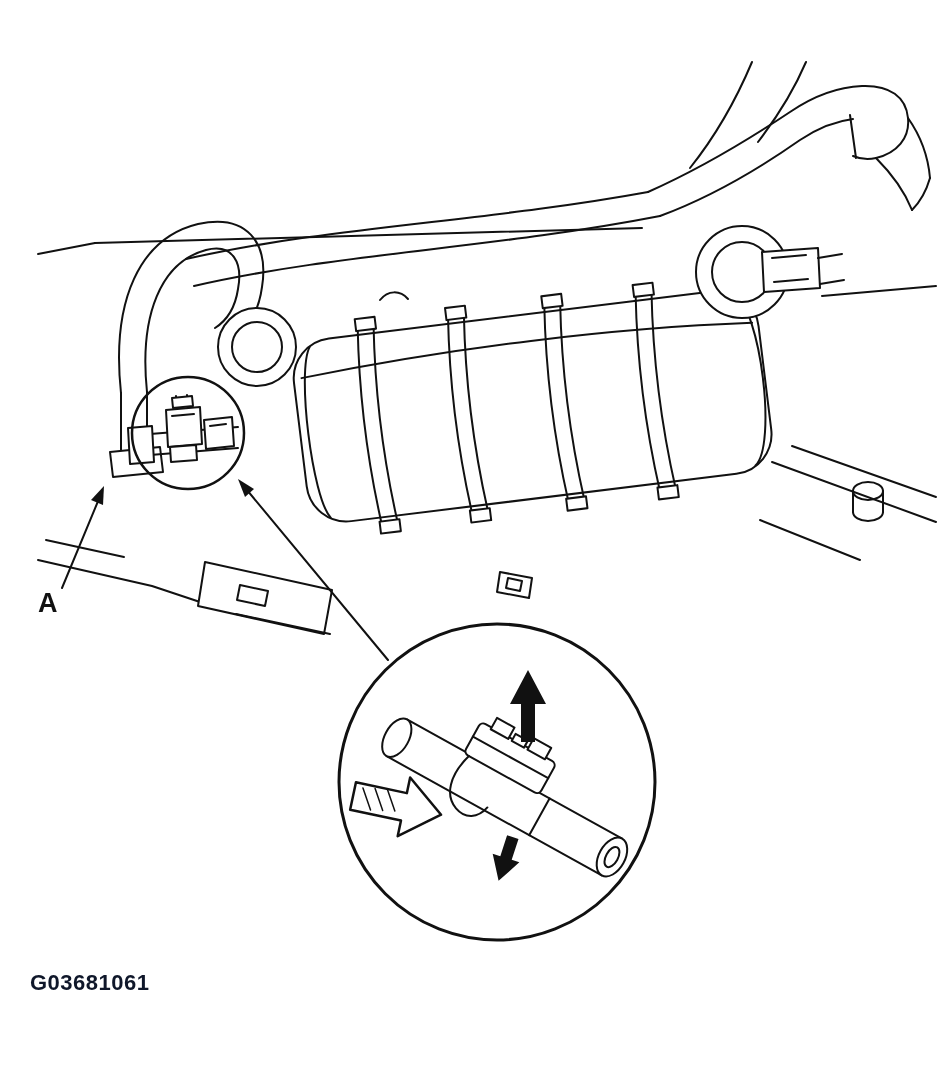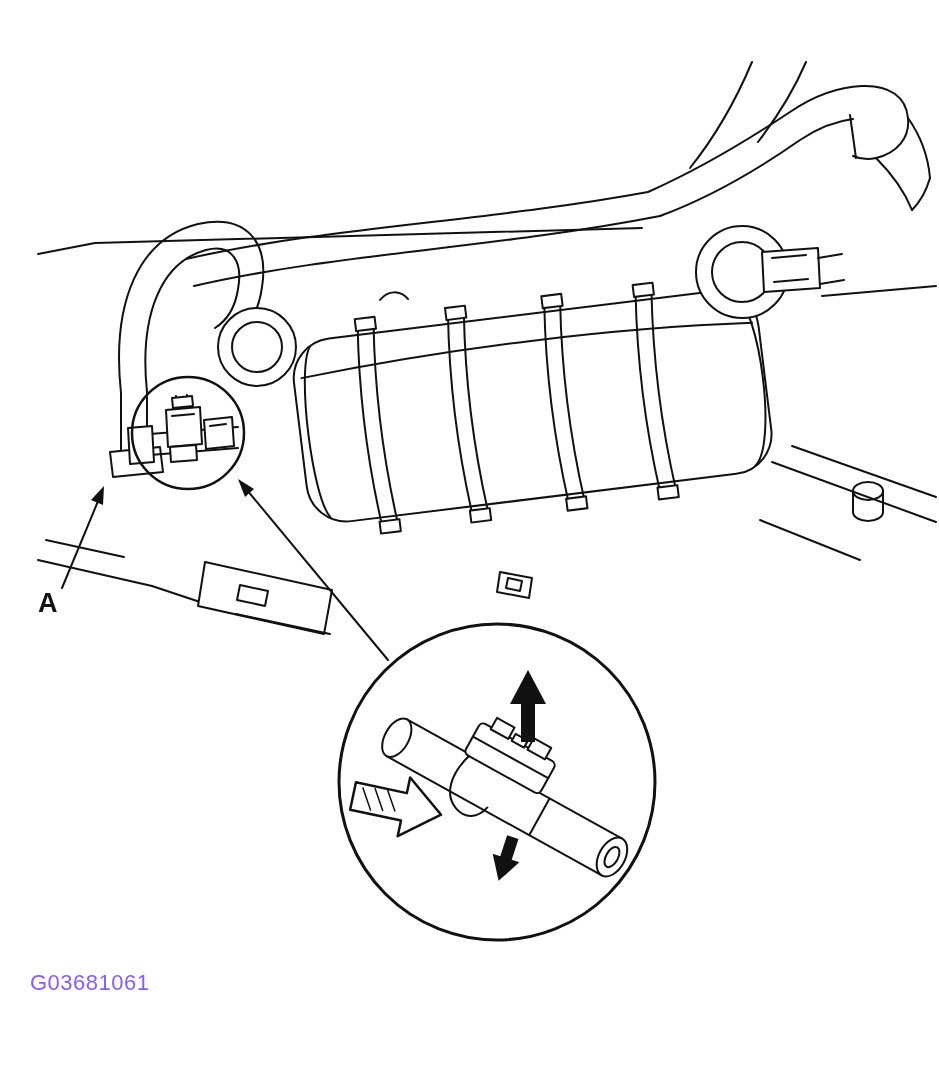--- a/index.html
+++ b/index.html
@@ -27,23 +27,23 @@
     font-size: 27px;
     font-weight: bold;
     color: #111111;
     line-height: 1;
   }
   .figure-id {
     position: absolute;
     left: 30px;
     top: 970px;
     font-size: 22px;
-    font-weight: normal;
+    font-weight: bold;
     letter-spacing: 0.5px;
-    color: #8b5cf6;
+    color: #0f172a;
   }
 </style>
 </head>
 <body>
 
 <div class="page">
 
   <svg class="illustration" width="939" height="1072" viewBox="0 0 939 1072" fill="none" stroke="#111111" stroke-width="2" stroke-linecap="round" stroke-linejoin="round">
 
     <g>

